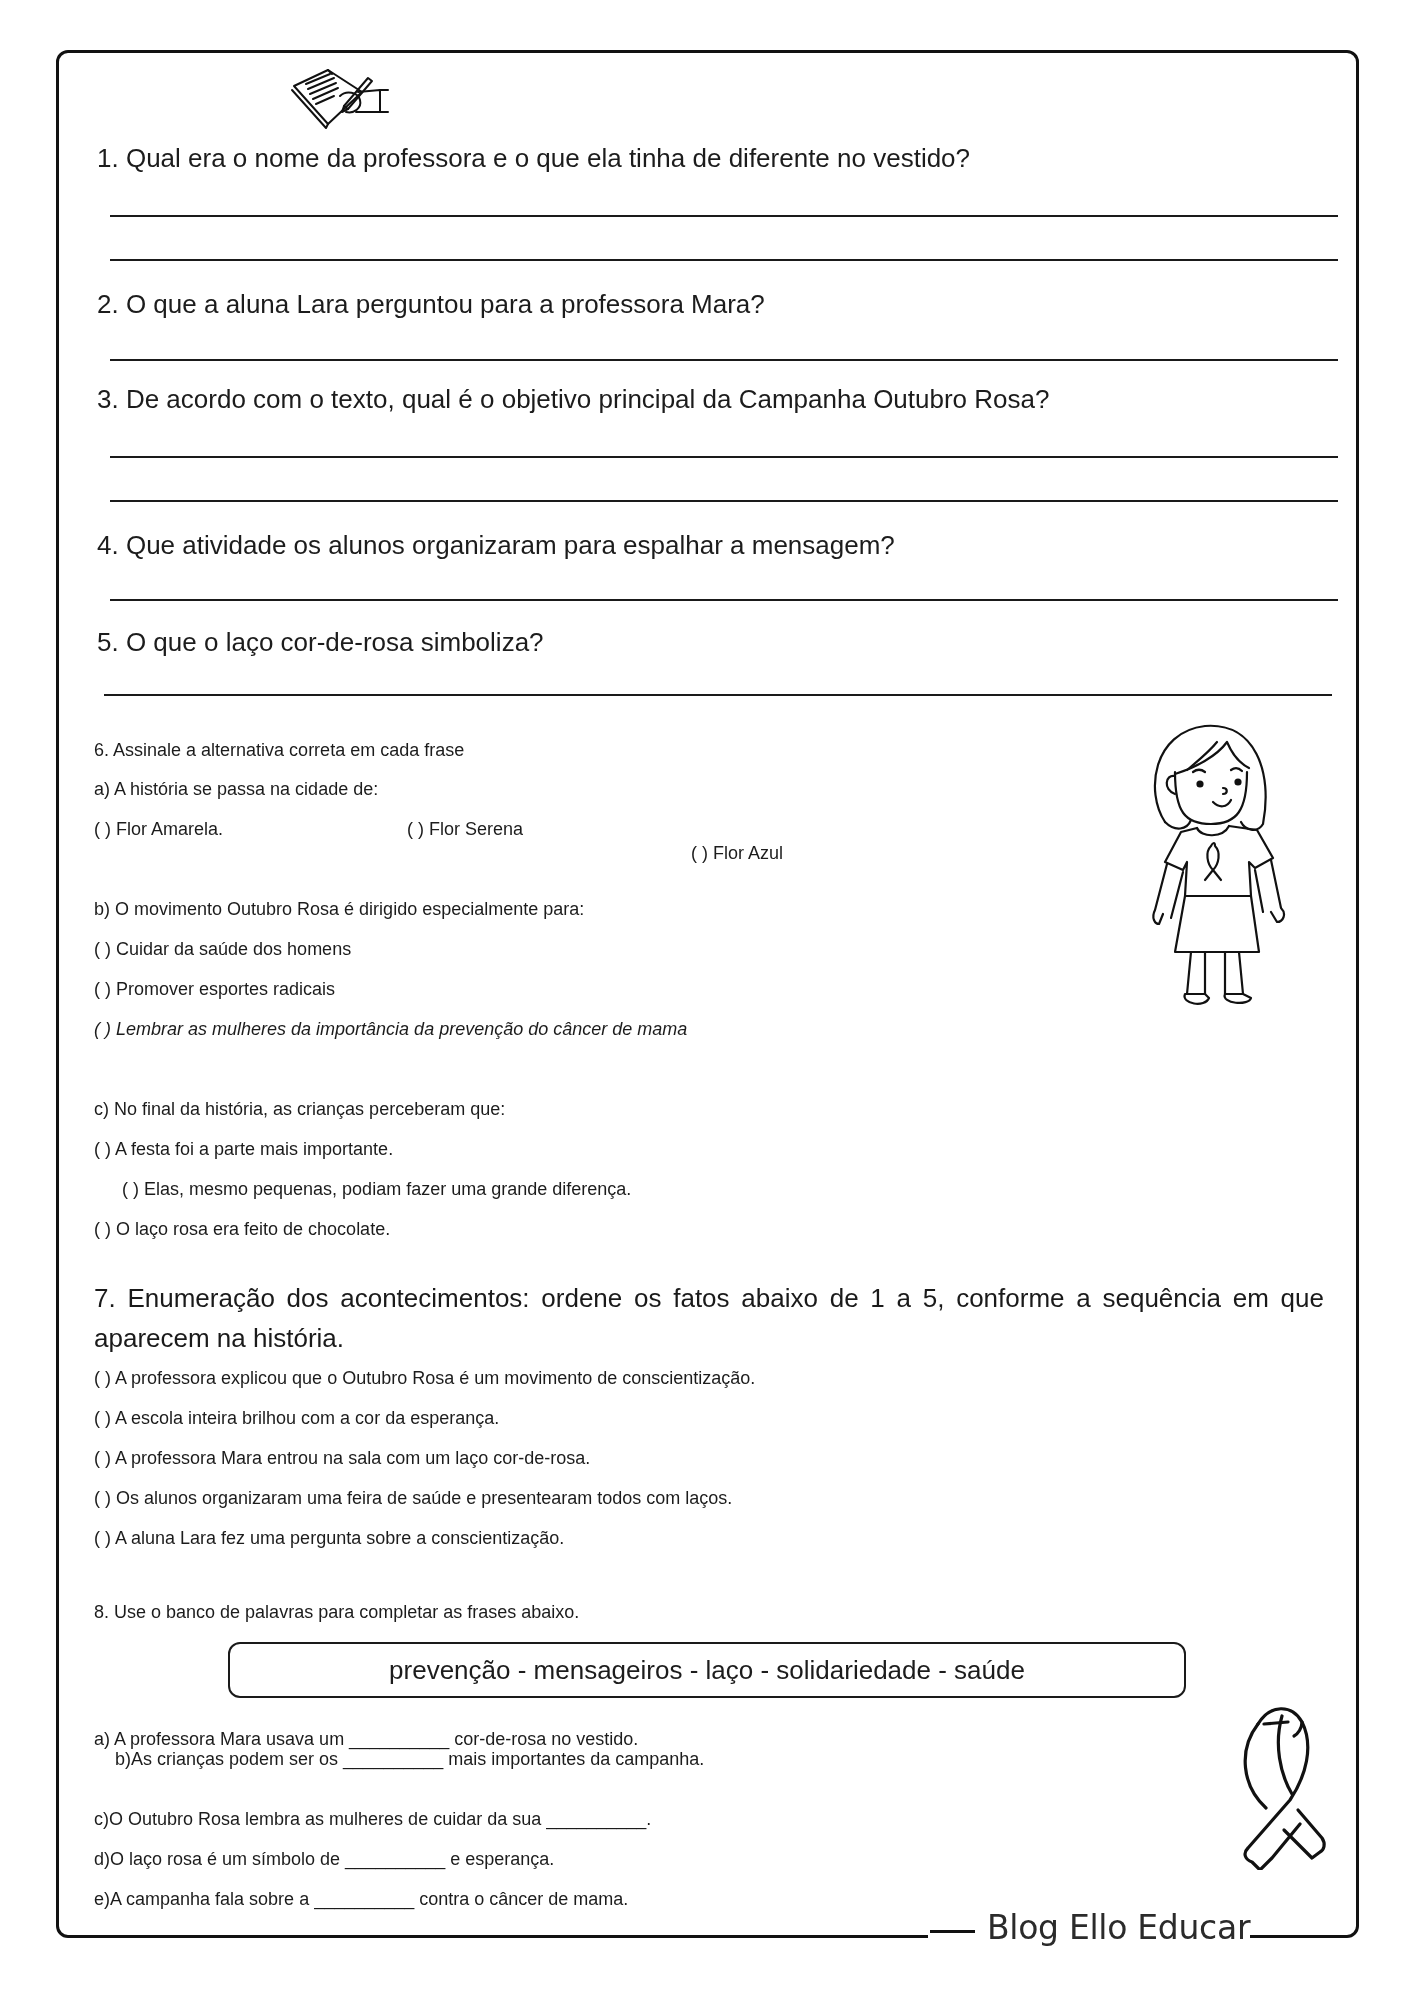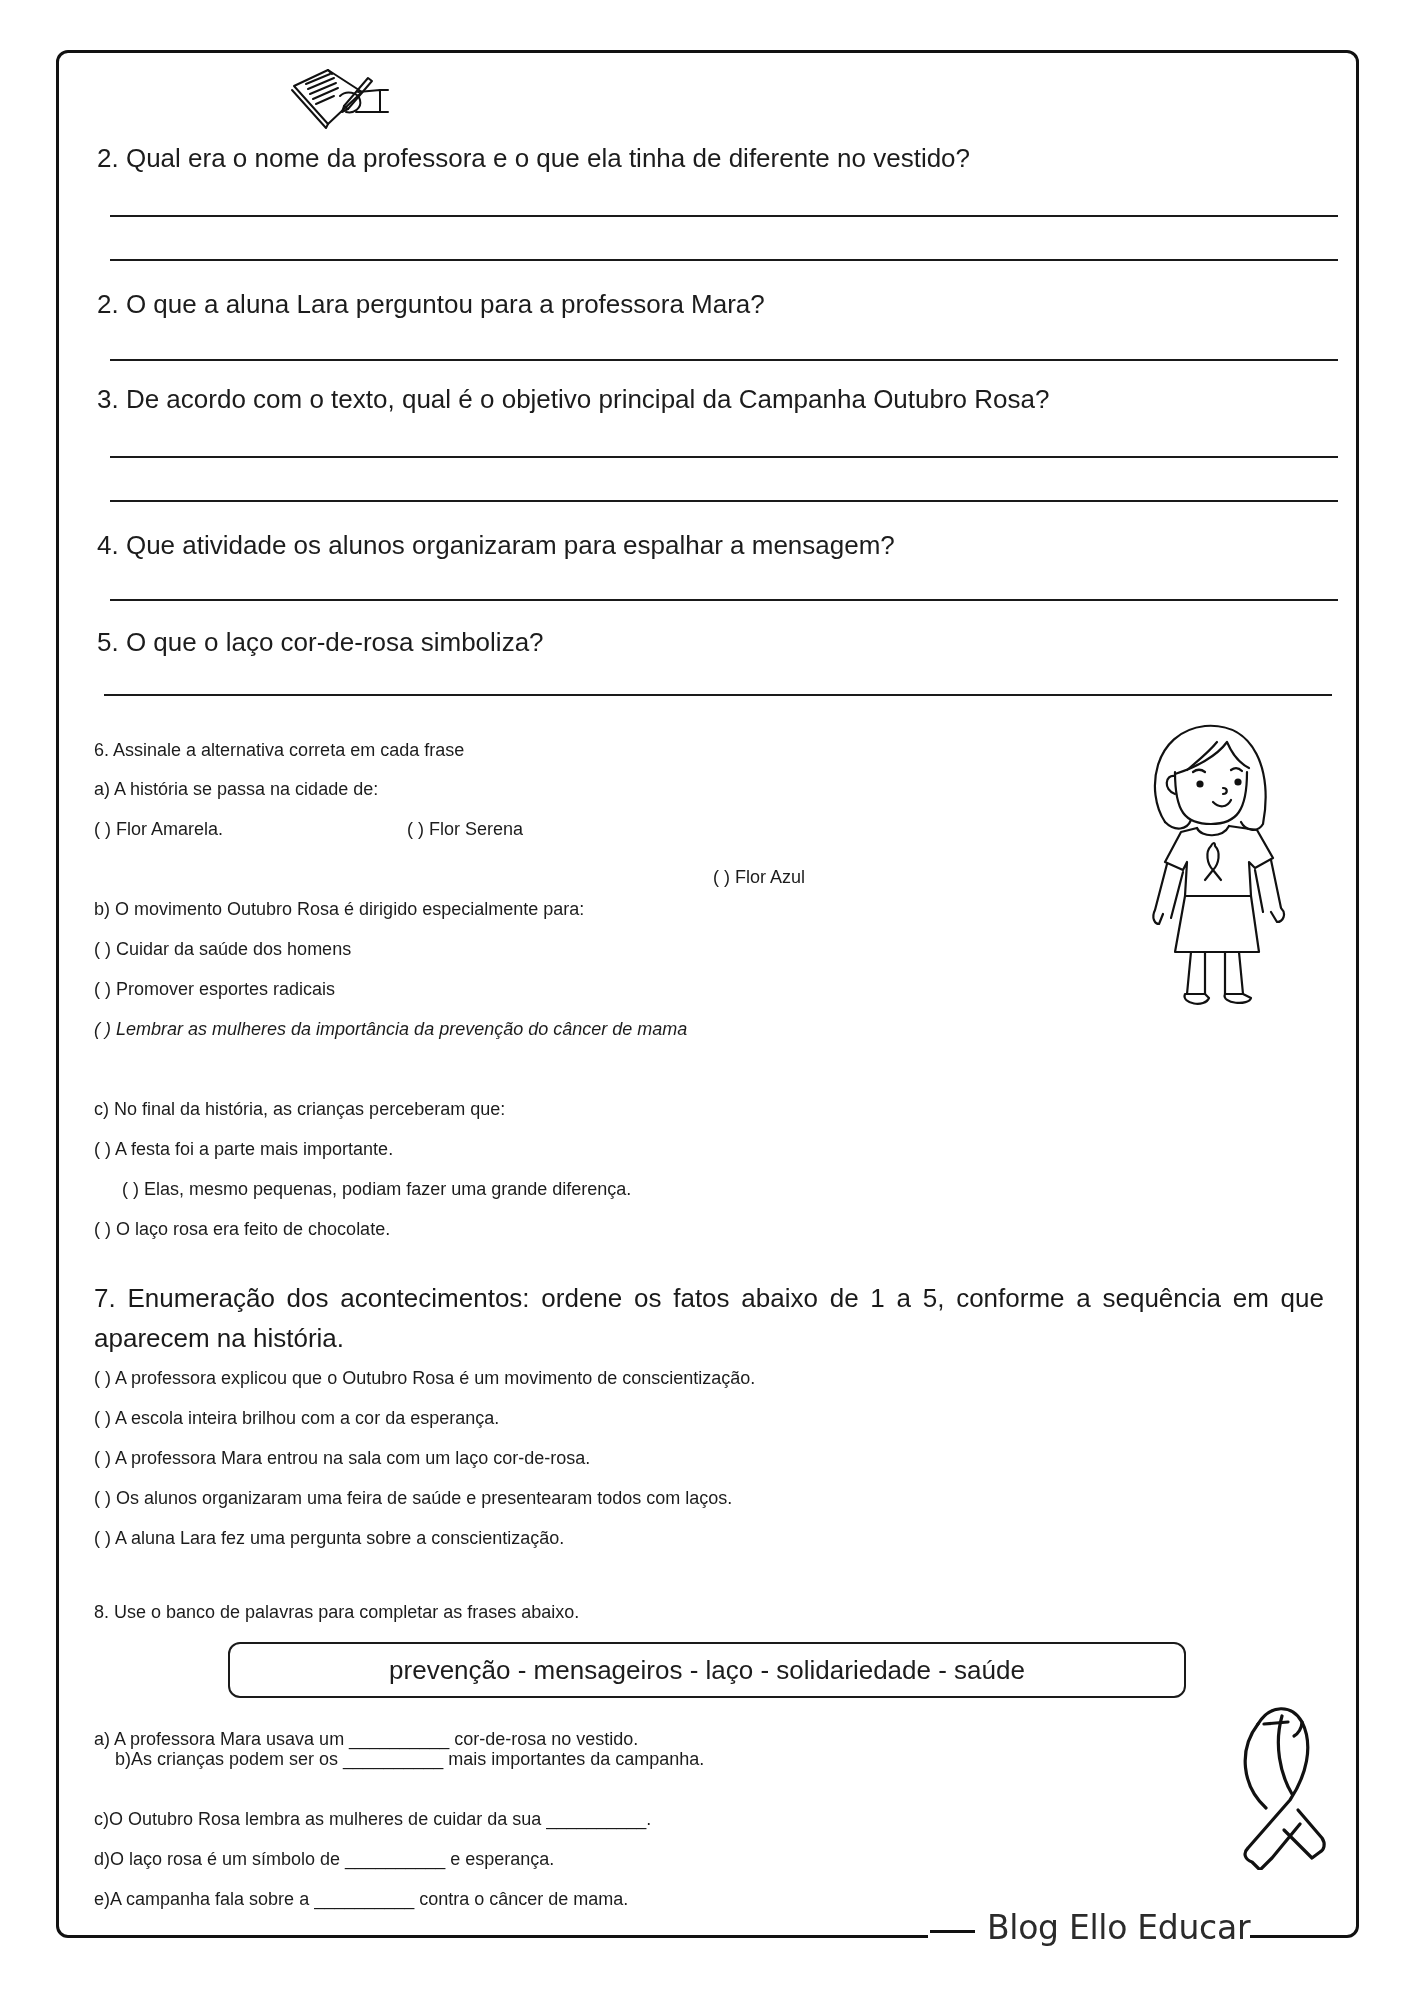--- a/index.html
+++ b/index.html
@@ -55,42 +55,42 @@
     <path d="M40 8 L44 12"></path>
     <path d="M18 22 L42 12 M20 27 L46 16 M22 32 L48 21 M25 37 L50 26 M28 42 L46 34"></path>
     <path d="M56 44 L80 16 L84 19 L60 47 Z"></path>
     <path d="M56 44 L54 50 L60 47"></path>
     <path d="M52 34 C58 28 70 30 72 38 C74 46 66 52 58 50"></path>
     <path d="M70 30 L92 28 L92 50 L68 50"></path>
     <path d="M92 28 L100 28 M92 50 L100 50"></path>
   </svg>
 </div>
 
-<div class="q" style="top:143px;">2. Qual era o nome da professora e o que ela tinha de diferente no vestido?</div>
+<div class="q" style="top:143px;">1. Qual era o nome da professora e o que ela tinha de diferente no vestido?</div>
 <div class="line" style="left:110px; top:215px; width:1228px;"></div>
 <div class="line" style="left:110px; top:259px; width:1228px;"></div>
 
 <div class="q" style="top:289px;">2. O que a aluna Lara perguntou para a professora Mara?</div>
 <div class="line" style="left:110px; top:359px; width:1228px;"></div>
 
 <div class="q" style="top:384px;">3. De acordo com o texto, qual é o objetivo principal da Campanha Outubro Rosa?</div>
 <div class="line" style="left:110px; top:456px; width:1228px;"></div>
 <div class="line" style="left:110px; top:500px; width:1228px;"></div>
 
 <div class="q" style="top:530px;">4. Que atividade os alunos organizaram para espalhar a mensagem?</div>
 <div class="line" style="left:110px; top:599px; width:1228px;"></div>
 
 <div class="q" style="top:627px;">5. O que o laço cor-de-rosa simboliza?</div>
 <div class="line" style="left:104px; top:694px; width:1228px;"></div>
 
 <div class="opt" style="left:94px; top:735px;">6. Assinale a alternativa correta em cada frase</div>
 <div class="opt" style="left:94px; top:774px;">a) A história se passa na cidade de:</div>
 <div class="opt" style="left:94px; top:814px;">( ) Flor Amarela.</div>
 <div class="opt" style="left:407px; top:814px;">( ) Flor Serena</div>
-<div class="opt" style="left:691px; top:862px;margin-left:22px;">( ) Flor Azul</div>
+<div class="opt" style="left:691px; top:838px;">( ) Flor Azul</div>
 
 <div class="opt" style="left:94px; top:894px;">b) O movimento Outubro Rosa é dirigido especialmente para:</div>
 <div class="opt" style="left:94px; top:934px;">( ) Cuidar da saúde dos homens</div>
 <div class="opt" style="left:94px; top:974px;">( ) Promover esportes radicais</div>
 <div class="opt" style="left:94px; top:1014px;font-style:italic;">( ) Lembrar as mulheres da importância da prevenção do câncer de mama</div>
 
 <div class="opt" style="left:94px; top:1094px;">c) No final da história, as crianças perceberam que:</div>
 <div class="opt" style="left:94px; top:1134px;">( ) A festa foi a parte mais importante.</div>
 <div class="opt" style="left:94px; top:1174px;margin-left:28px;">( ) Elas, mesmo pequenas, podiam fazer uma grande diferença.</div>
 <div class="opt" style="left:94px; top:1214px;">( ) O laço rosa era feito de chocolate.</div>

